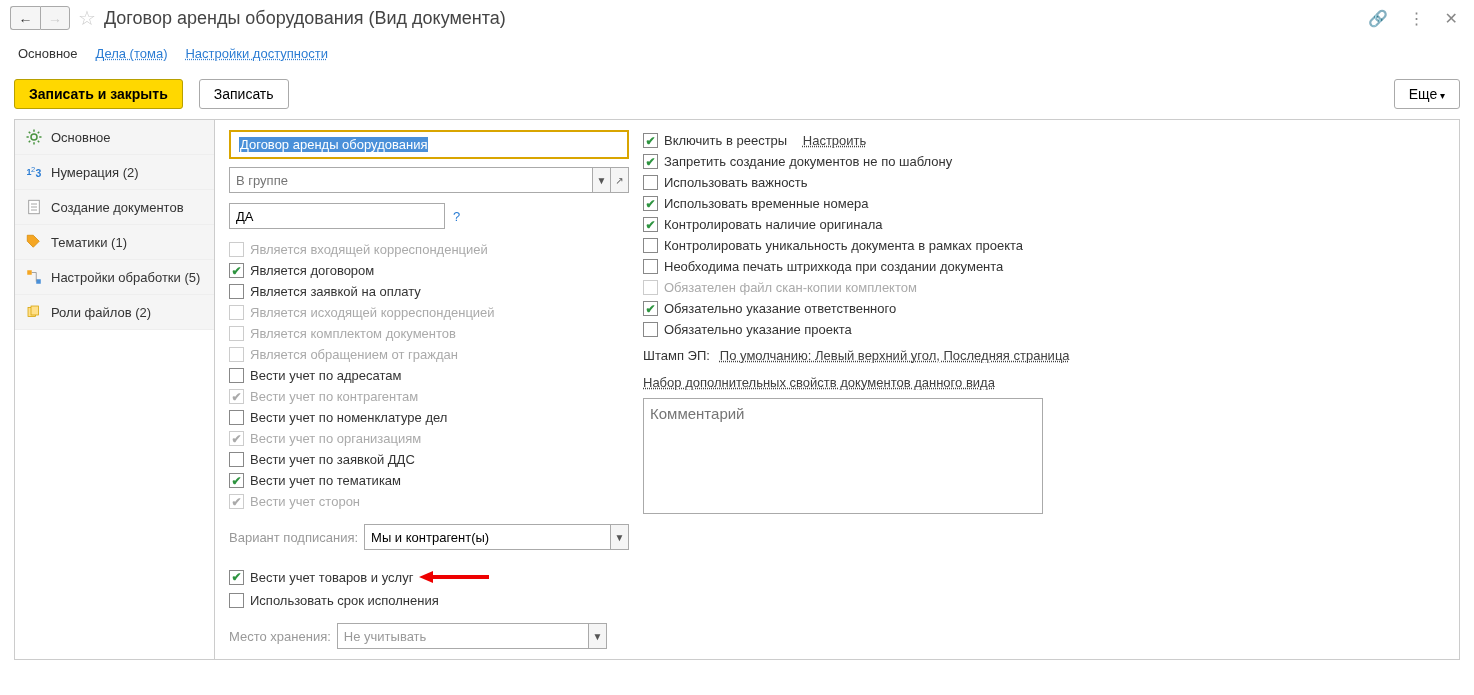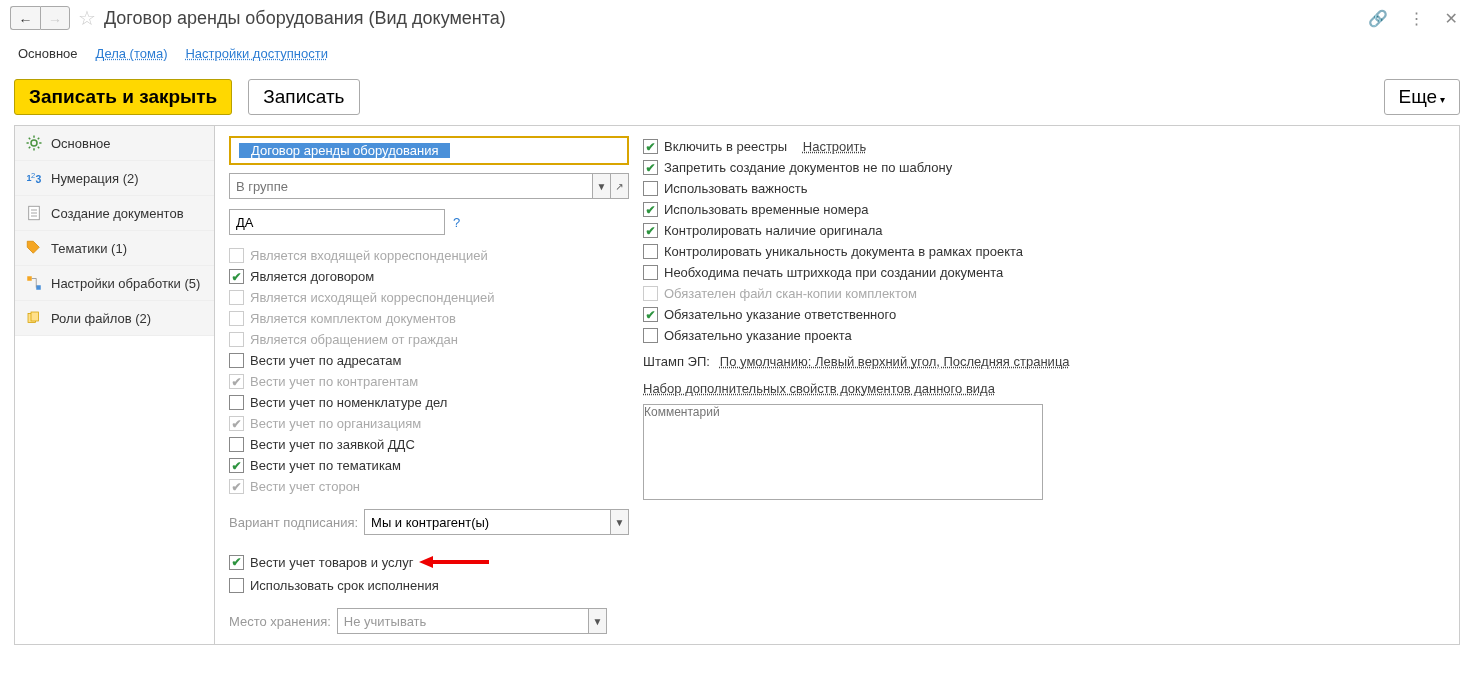--- a/index.html
+++ b/index.html
@@ -48,21 +48,21 @@
   align-items: center;
   padding: 10px 14px;
   gap: 16px;
 }
 .btn {
   border: 1px solid #aaa;
   background: #fff;
   padding: 6px 14px;
   border-radius: 3px;
   cursor: pointer;
-  font-size: 19px;
+  font-size: 14px;
 }
 .btn-primary {
   background: #ffd800;
   border-color: #b8a000;
   font-weight: bold;
 }
 .btn-more::after { content: " ▾"; font-size: 10px; }
 .content {
   display: flex;
   border: 1px solid #ccc;
@@ -90,21 +90,21 @@
   padding: 10px 14px;
   gap: 14px;
 }
 .col { flex: 1; display: flex; flex-direction: column; gap: 4px; }
 .col-left { flex: 0 0 400px; }
 .input-highlight {
   border: 2px solid #d9a500;
   padding: 5px 8px;
   background: #fff;
 }
-.input-highlight span { background: #4a90d9; color: #fff; padding: 0 12px; }
+.input-highlight span { background: #4a90d9; color: #fff; padding: 0 1px; }
 .field-row { display: flex; align-items: center; gap: 4px; }
 .combo {
   display: flex;
   border: 1px solid #aaa;
   height: 26px;
 }
 .combo input {
   flex: 1;
   border: 0;
   padding: 0 6px;
@@ -149,23 +149,24 @@
 }
 .chk.checked::before { content: "✔"; color: #2e9440; font-weight: bold; line-height: 1; }
 .chk.disabled { border-color: #ccc; cursor: default; }
 .chk.checked.disabled::before { color: #aaa; }
 .lbl.disabled { color: #aaa; }
 .section-label-row { display: flex; align-items: center; gap: 6px; padding-top: 8px;}
 .section-label { color: #999; }
 .link-dotted { color: #404040; text-decoration: underline; text-decoration-style: dotted; cursor: pointer; }
 .textarea {
   border: 1px solid #aaa;
-  height: 96px;
+  height: 116px;
+  padding: 6px;
   resize: none;
-  font-size: 12px;
+  font-size: 15px;
   font-family: inherit;
   color: #999;
   width: 400px;
 }
 .stamp-row { display: flex; gap: 10px; padding: 4px 0; }
 </style>
 </head>
 <body>
 
 <div class="topbar">
@@ -259,20 +260,24 @@
       <div id="left-checks" style="margin-top:6px">
           <div class="check-row">
             <span class="chk disabled"></span>
             <span class="lbl disabled">Является входящей корреспонденцией</span>
           </div>
           <div class="check-row">
             <span class="chk checked"></span>
             <span class="lbl">Является договором</span>
           </div>
           <div class="check-row">
+            <span class="chk"></span>
+            <span class="lbl">Является заявкой на оплату</span>
+          </div>
+          <div class="check-row">
             <span class="chk disabled"></span>
             <span class="lbl disabled">Является исходящей корреспонденцией</span>
           </div>
           <div class="check-row">
             <span class="chk disabled"></span>
             <span class="lbl disabled">Является комплектом документов</span>
           </div>
           <div class="check-row">
             <span class="chk disabled"></span>
             <span class="lbl disabled">Является обращением от граждан</span>

